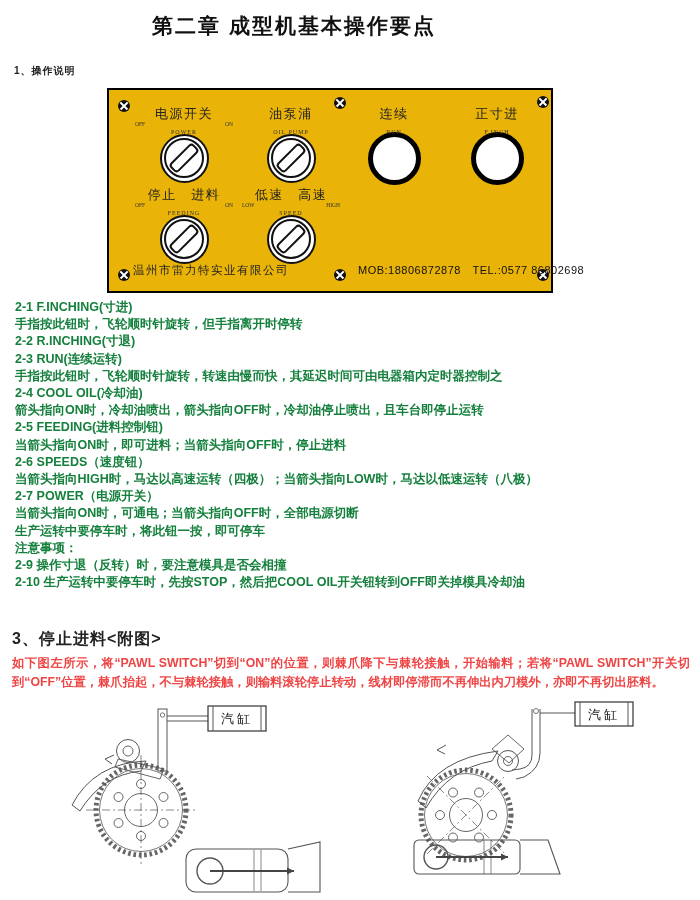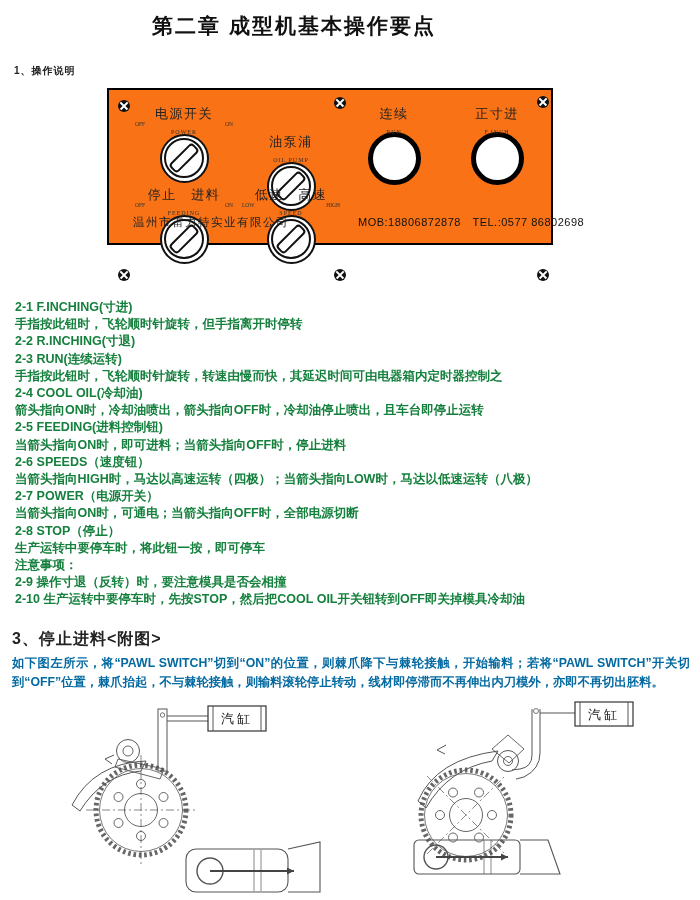--- a/index.html
+++ b/index.html
@@ -14,22 +14,22 @@
   .chapter-title{
     top:12px;left:0;width:588px;text-align:center;
     font-size:21px;font-weight:bold;letter-spacing:2px;color:#111;
   }
   .sec-heading{font-weight:bold;color:#222;}
   #sec1-heading{top:64px;left:14px;font-size:10px;letter-spacing:1px;}
   #sec3-heading{top:629px;left:12px;font-size:16px;letter-spacing:1px;}
 
   
   .panel{
-    top:88px;left:107px;width:446px;height:157px;
-    border:2.5px solid #000;background:#f97316;box-sizing:border-box;
+    top:88px;left:107px;width:446px;height:205px;
+    border:2.5px solid #000;background:#eab308;box-sizing:border-box;
   }
   .screw{
     position:absolute;width:12px;height:12px;border-radius:50%;
     background:#111;overflow:hidden;
   }
   .screw::before,.screw::after{
     content:"";position:absolute;left:1px;right:1px;top:5px;height:1.6px;background:#fff;
   }
   .screw::before{transform:rotate(45deg);}
   .screw::after{transform:rotate(-45deg);}
@@ -72,21 +72,21 @@
   
   .instructions{
     top:299px;left:15px;width:678px;
     font-size:12.5px;font-weight:bold;line-height:17.2px;color:#15803d;
   }
   .instr-line{white-space:nowrap;}
 
   
   .sec3-par{
     top:654px;left:12px;width:678px;
-    font-size:12.3px;font-weight:bold;line-height:18.5px;color:#0369a1;
+    font-size:12.3px;font-weight:bold;line-height:18.5px;color:#ef4444;
     text-align:justify;
   }
 
   
   svg{position:absolute;}
   #diagram-left{left:58px;top:693px;}
   #diagram-right{left:388px;top:693px;}
   .cyl-label{
     font-family:"Liberation Serif",serif;font-size:13px;fill:#222;letter-spacing:3px;
   }
@@ -113,21 +113,21 @@
       <span class="side r">ON</span>
     </div>
     <div class="ctrl-widget">
         <div class="knob">
           <div class="knob-inner"></div>
           <div class="knob-handle"></div>
         </div>
       </div>
   </div>
 
-  <div class="ctrl" style="left:127px;top:15px;margin-top:28px;">
+  <div class="ctrl" style="left:127px;top:15px;">
     <div class="ctrl-label">油泵浦</div>
     <div class="ctrl-subrow">
       <span class="ctrl-sub">OIL PUMP</span>
     </div>
     <div class="ctrl-widget">
         <div class="knob">
           <div class="knob-inner"></div>
           <div class="knob-handle"></div>
         </div>
       </div>
@@ -196,21 +196,20 @@
   <div class="instr-line">2-3 RUN(连续运转)</div>
   <div class="instr-line">手指按此钮时，飞轮顺时针旋转，转速由慢而快，其延迟时间可由电器箱内定时器控制之</div>
   <div class="instr-line">2-4 COOL  OIL(冷却油)</div>
   <div class="instr-line">箭头指向ON时，冷却油喷出，箭头指向OFF时，冷却油停止喷出，且车台即停止运转</div>
   <div class="instr-line">2-5 FEEDING(进料控制钮)</div>
   <div class="instr-line">当箭头指向ON时，即可进料；当箭头指向OFF时，停止进料</div>
   <div class="instr-line">2-6 SPEEDS（速度钮）</div>
   <div class="instr-line">当箭头指向HIGH时，马达以高速运转（四极）；当箭头指向LOW时，马达以低速运转（八极）</div>
   <div class="instr-line">2-7 POWER（电源开关）</div>
   <div class="instr-line">当箭头指向ON时，可通电；当箭头指向OFF时，全部电源切断</div>
-  <div class="instr-line">2-8 STOP（停止）</div>
   <div class="instr-line">生产运转中要停车时，将此钮一按，即可停车</div>
   <div class="instr-line">注意事项：</div>
   <div class="instr-line">2-9  操作寸退（反转）时，要注意模具是否会相撞</div>
   <div class="instr-line">2-10  生产运转中要停车时，先按STOP，然后把COOL OIL开关钮转到OFF即关掉模具冷却油</div>
 </div>
 
 <div class="abs sec-heading" id="sec3-heading">3、停止进料&lt;附图&gt;</div>
 <div class="abs sec3-par">如下图左所示，将“PAWL SWITCH”切到“ON”的位置，则棘爪降下与棘轮接触，开始输料；若将“PAWL SWITCH”开关切到“OFF”位置，棘爪抬起，不与棘轮接触，则输料滚轮停止转动，线材即停滞而不再伸出内刀模外，亦即不再切出胚料。</div>
 
 <svg id="diagram-left" width="285" height="206" viewBox="0 0 285 206">

